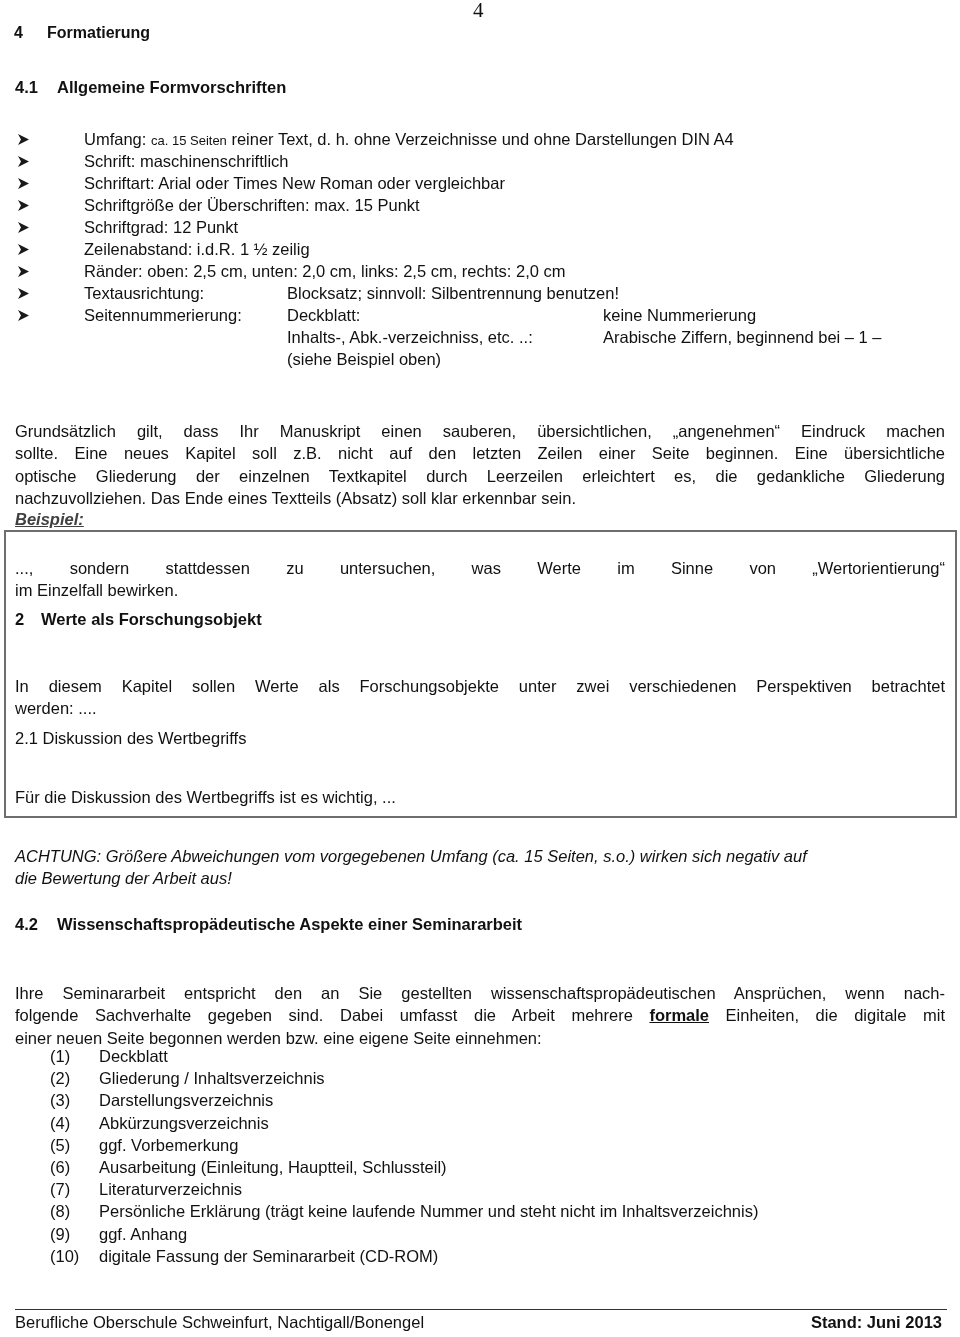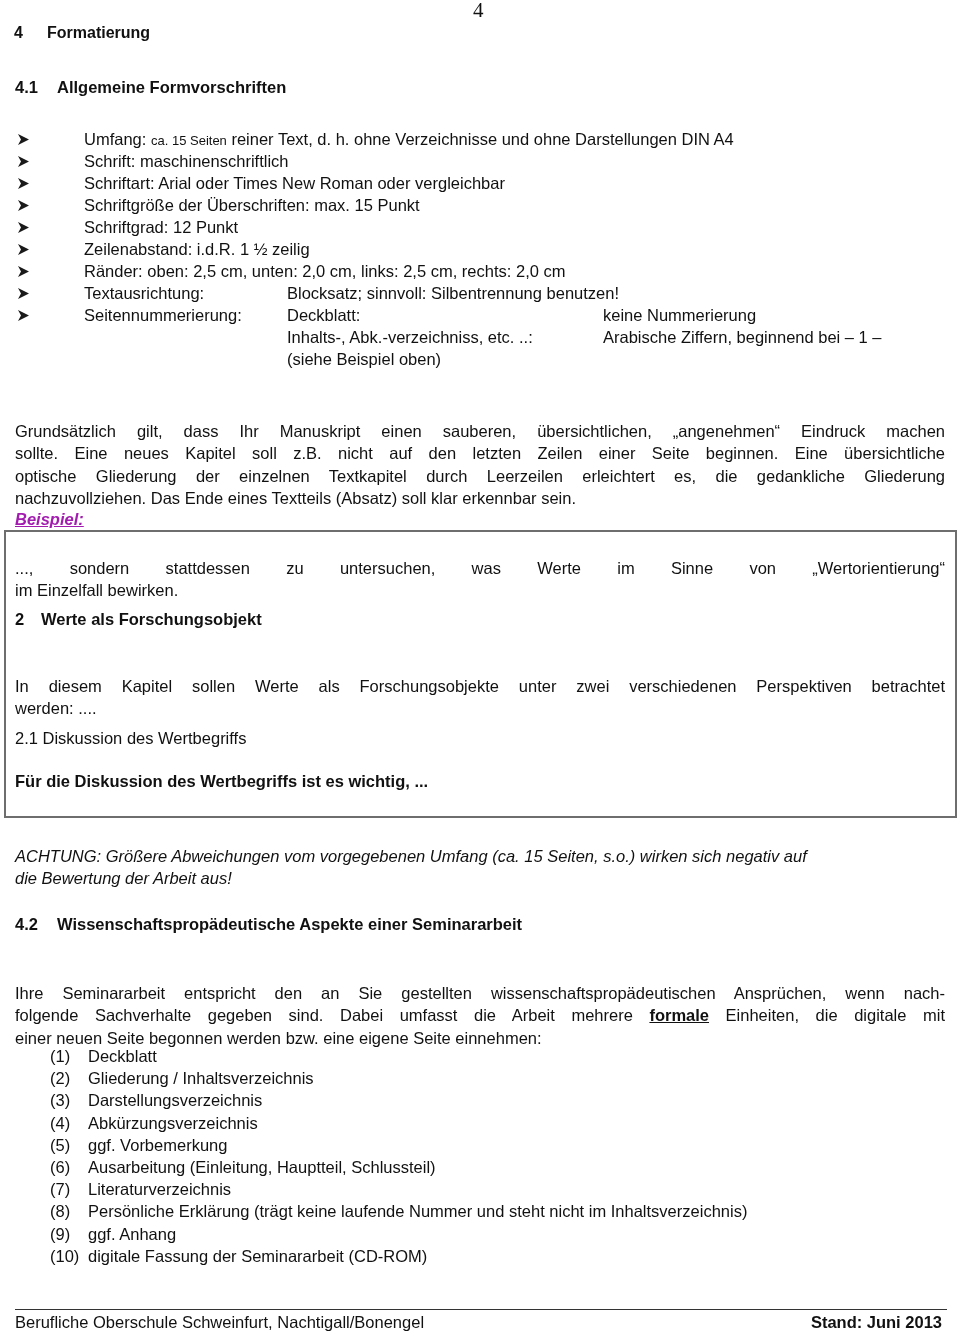--- a/index.html
+++ b/index.html
@@ -69,21 +69,21 @@
       margin-top: 23px;
     }
     .para .line { display: block; text-align: justify; text-align-last: justify; white-space: nowrap; }
     .para .line.last { text-align-last: left; }
 
     .beispiel-label {
       left: 15px; top: 510px;
       font-weight: bold;
       font-style: italic;
       text-decoration: underline;
-      color: #a21caf;
+      color: #404040;
     }
 
     .example-box {
       position: absolute;
       left: 4px; top: 530px;
       width: 949px; height: 284px;
       border: 2px solid #6e6e6e;
       box-sizing: content-box;
     }
     .box-text {
@@ -107,21 +107,21 @@
     .numlist {
       position: absolute; left: 50px; top: 1045px;
     }
     .numlist .item {
       position: relative;
       height: 22.2px;
       line-height: 22.2px;
       white-space: nowrap;
     }
     .numlist .n { position: absolute; left: 0; }
-    .numlist .t { position: absolute; left: 38px; text-align: center; }
+    .numlist .t { position: absolute; left: 49px; text-align: center; }
 
     .footer-line {
       position: absolute;
       left: 15px; top: 1309px;
       width: 932px;
       height: 0;
       border-top: 1.5px solid #333;
     }
     .footer-left { left: 15px; top: 1313px; }
     .footer-right { right: 18px; top: 1313px; font-weight: bold; }
@@ -251,21 +251,21 @@
     <span class="line last">im Einzelfall bewirken.</span>
   </div>
   <div class="box-text" style="left: 9px; top: 78px; font-weight: bold;">
     <span style="display:inline-block; width: 26px;">2</span><span>Werte als Forschungsobjekt</span>
   </div>
   <div class="para" style="left: 9px; top: 120px; width: 930px;">
     <span class="line">In diesem Kapitel sollen Werte als Forschungsobjekte unter zwei verschiedenen Perspektiven betrachtet</span>
     <span class="line last">werden: ....</span>
   </div>
   <div class="box-text" style="left: 9px; top: 197px;">2.1 Diskussion des Wertbegriffs</div>
-  <div class="box-text" style="left: 9px; top: 240px; font-weight: bold;">Für die Diskussion des Wertbegriffs ist es wichtig, ...</div>
+  <div class="box-text" style="left: 9px; top: 256px;">Für die Diskussion des Wertbegriffs ist es wichtig, ...</div>
 </div>
 
 <div class="achtung">
   <div>ACHTUNG: Größere Abweichungen vom vorgegebenen Umfang (ca. 15 Seiten, s.o.) wirken sich negativ auf</div>
   <div>die Bewertung der Arbeit aus!</div>
 </div>
 
 <div class="abs h2b">
   <span class="num">4.2</span><span>Wissenschaftspropädeutische Aspekte einer Seminararbeit</span>
 </div>

